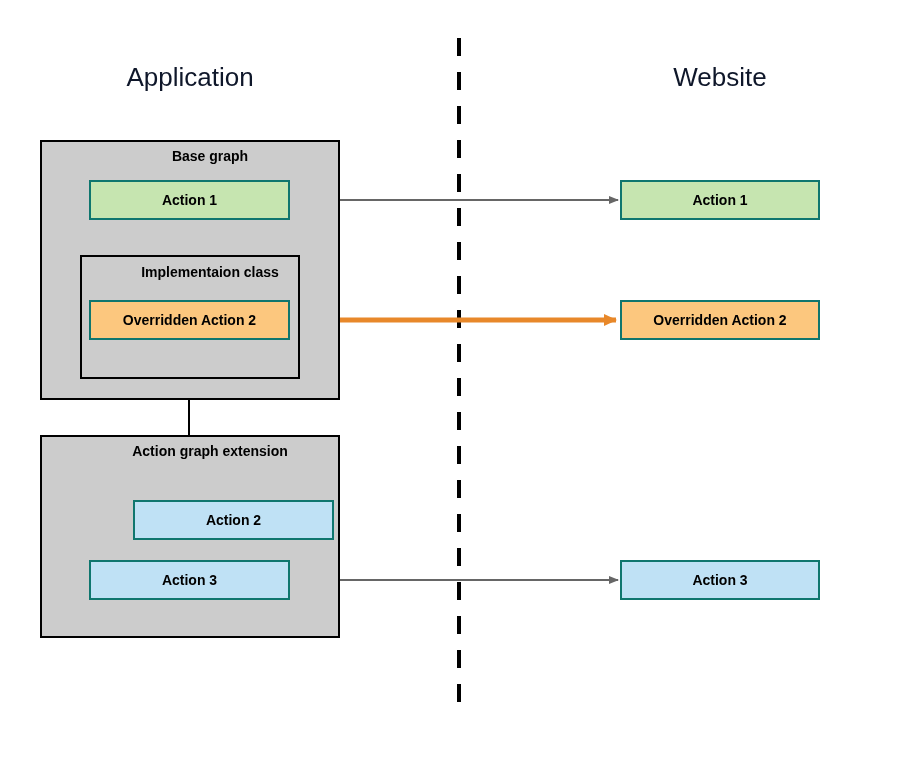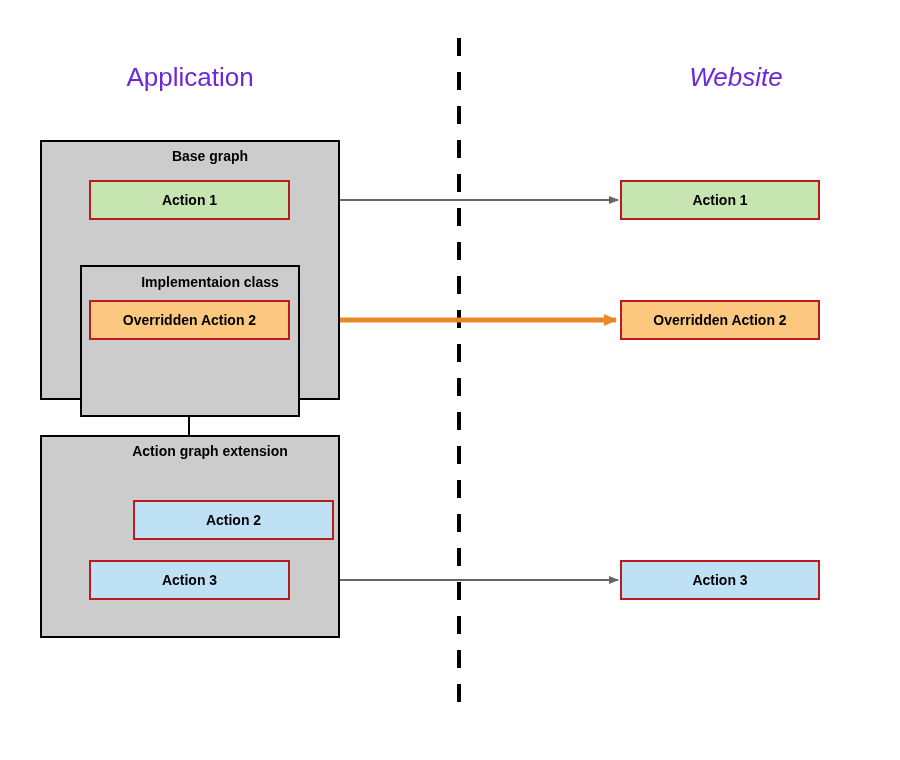--- a/index.html
+++ b/index.html
@@ -20,67 +20,66 @@
     left: 0; top: 0;
     width: 900px;
     height: 760px;
   }
 
   
   .col-title {
     position: absolute;
     font-size: 26px;
     font-weight: 400;
-    color: #6d28d9;
+    color: #0f172a;
     text-align: center;
     line-height: 1;
     white-space: nowrap;
   }
   #title-application { left: 40px;  top: 64px; width: 300px; }
-  #title-website     { left: 596px; top: 64px; width: 280px; font-style: italic; }
+  #title-website     { left: 580px; top: 64px; width: 280px; }
 
   
   .container-box {
     position: absolute;
     background: #cccccc;
     border: 2px solid #000000;
     box-sizing: border-box;
   }
   #box-base-graph        { left: 40px;  top: 140px; width: 300px; height: 260px; }
   #box-generic-extension { left: 40px;  top: 435px; width: 300px; height: 203px; }
   #box-website-page      { left: 580px; top: 140px; width: 280px; height: 498px; }
 
   
   #box-impl-class {
     position: absolute;
-    left: 80px;  top: 255px; width: 220px; height: 152px;
+    left: 80px;  top: 255px; width: 220px; height: 124px;
     background: #cccccc;
     border: 2px solid #000000;
     box-sizing: border-box;
-    margin-top: 10px;
   }
 
   .container-label {
     position: absolute;
     left: 0;
     right: 0;
     top: 6px;
     text-align: center;
     font-size: 14px;
     font-weight: bold;
     color: #000000;
     white-space: nowrap;
     padding-left: 40px;
   }
   #box-impl-class .container-label { top: 7px; }
 
   
   .action-node {
     position: absolute;
-    border: 2px solid #b91c1c;
+    border: 2px solid #0f766e;
     box-sizing: border-box;
     display: flex;
     align-items: center;
     justify-content: center;
     font-size: 14px;
     font-weight: bold;
     color: #000000;
     white-space: nowrap;
   }
   .node-green  { background: #c6e5b0; }

